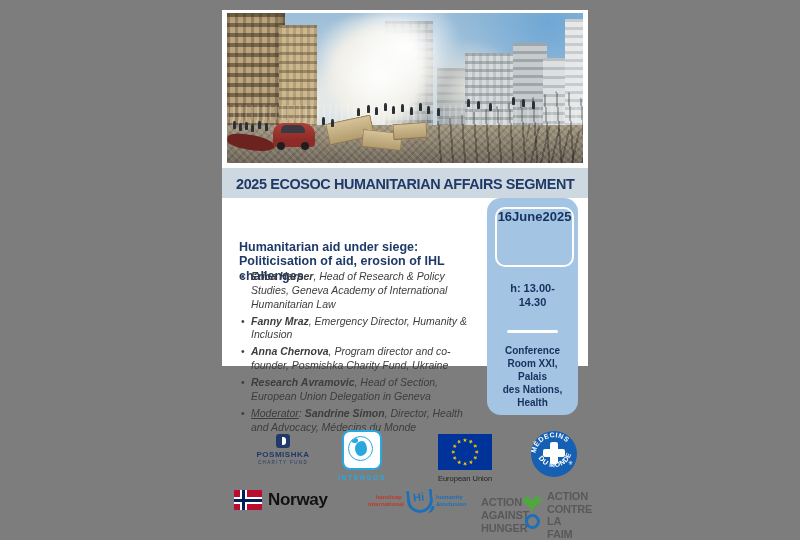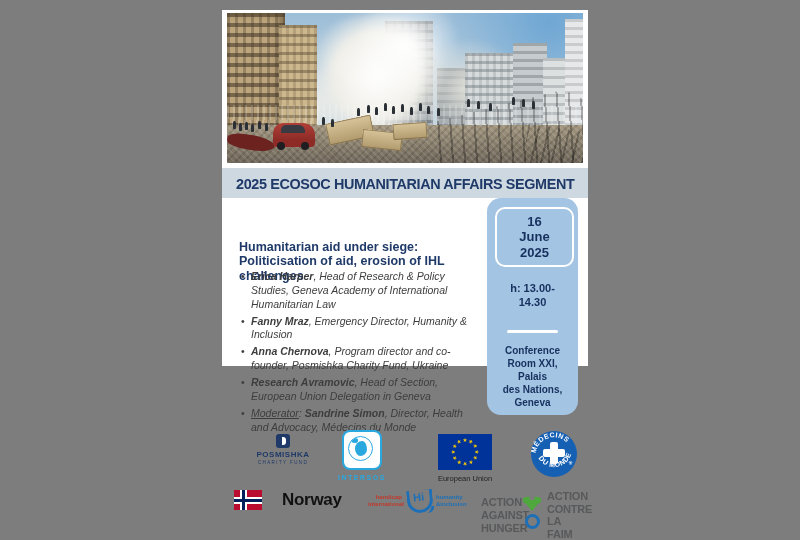--- a/index.html
+++ b/index.html
@@ -112,21 +112,21 @@
   .spk-prefix{text-decoration:underline;}
 
   
   .datebox{
     position:absolute;left:265px;top:188px;width:91px;height:217px;
     background:#a3c4e2;border-radius:14px;color:#17305e;text-align:center;font-weight:bold;
   }
   .date-inner{
     position:absolute;left:8px;top:9px;width:75px;height:56px;
     border:2.5px solid #ffffff;border-radius:10px;
-    display:flex;flex-direction:column;justify-content:center;
+    display:flex;flex-direction:row;justify-content:center;
     font-size:13px;line-height:1.2;
   }
   .time{
     position:absolute;left:14px;top:84px;width:63px;font-size:11px;line-height:1.25;
   }
   .divider{
     position:absolute;left:20px;top:132px;width:51px;height:3px;background:#ffffff;border-radius:2px;
   }
   .location{
     position:absolute;left:6px;top:146px;width:79px;font-size:10px;line-height:1.3;
@@ -165,21 +165,21 @@
   .eu-stars span:nth-child(7){transform:rotate(180deg) translateY(-12px);}
   .eu-stars span:nth-child(8){transform:rotate(210deg) translateY(-12px);}
   .eu-stars span:nth-child(9){transform:rotate(240deg) translateY(-12px);}
   .eu-stars span:nth-child(10){transform:rotate(270deg) translateY(-12px);}
   .eu-stars span:nth-child(11){transform:rotate(300deg) translateY(-12px);}
   .eu-stars span:nth-child(12){transform:rotate(330deg) translateY(-12px);}
   .eu-label{color:#222;font-size:7.5px;margin-top:4px;}
   
   .mdm{left:306px;top:420px;width:52px;}
   
-  .norway{left:12px;top:480px;width:120px;display:flex;gap:20px;}
+  .norway{left:12px;top:480px;width:120px;display:flex;gap:6px;}
   .no-flag{width:28px;height:20px;background:#ba0c2f;position:relative;flex:0 0 auto;}
   .no-flag::before{content:"";position:absolute;left:6px;top:0;width:7px;height:100%;background:#fff;}
   .no-flag::after{content:"";position:absolute;left:0;top:6.5px;width:100%;height:7px;background:#fff;}
   .no-cross{position:absolute;left:8px;top:0;width:3px;height:100%;background:#00205b;z-index:2;}
   .no-cross::after{content:"";position:absolute;left:-8px;top:8.5px;width:28px;height:3px;background:#00205b;}
   .no-label{font-size:17px;font-weight:bold;color:#111;letter-spacing:-0.3px;}
   
   .hi{left:146px;top:478px;width:100px;display:flex;align-items:center;justify-content:center;gap:4px;}
   .hi-left{color:#c0392b;font-weight:bold;font-size:6px;line-height:1.2;text-align:right;width:34px;}
   .hi-hand{position:relative;width:26px;height:26px;flex:0 0 auto;transform:rotate(-6deg);}
@@ -254,21 +254,21 @@
       <span>16</span>
       <span>June</span>
       <span>2025</span>
     </div>
     <div class="time">h: 13.00-14.30</div>
     <div class="divider"></div>
     <div class="location">
       <span>Conference</span>
       <span>Room XXI, Palais</span>
       <span>des Nations,</span>
-      <span>Geneva</span>
+      <span>Health</span>
     </div>
   </div>
 
   <div class="logo posmishka">
     <div class="pos-icon"></div>
     <div class="pos-name">POSMISHKA</div>
     <div class="pos-sub">CHARITY FUND</div>
   </div>
 
   <div class="logo intersos">

